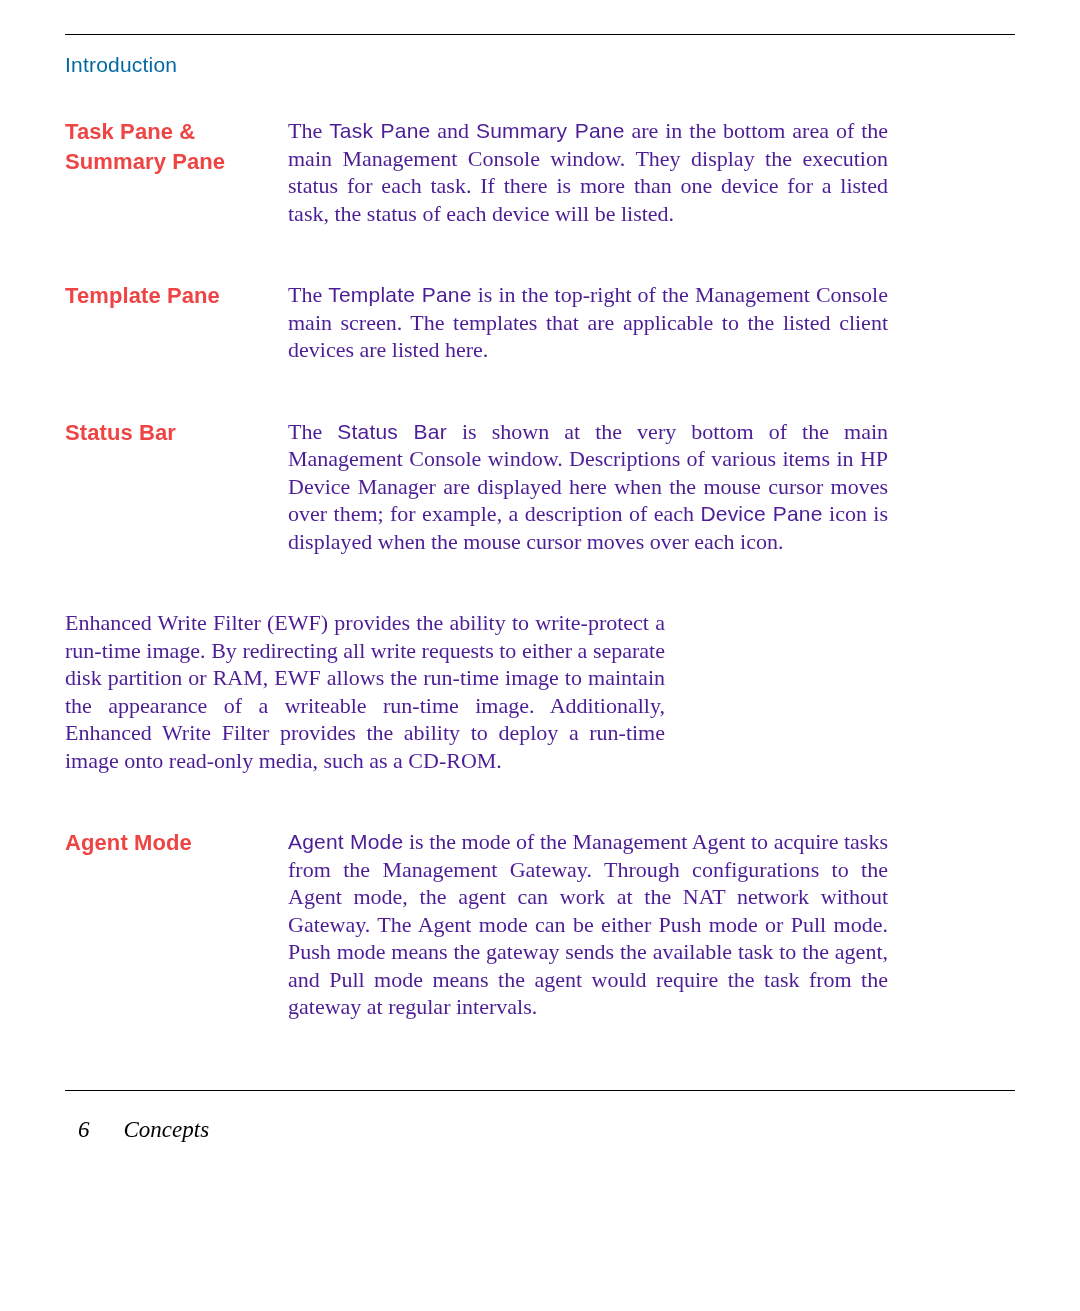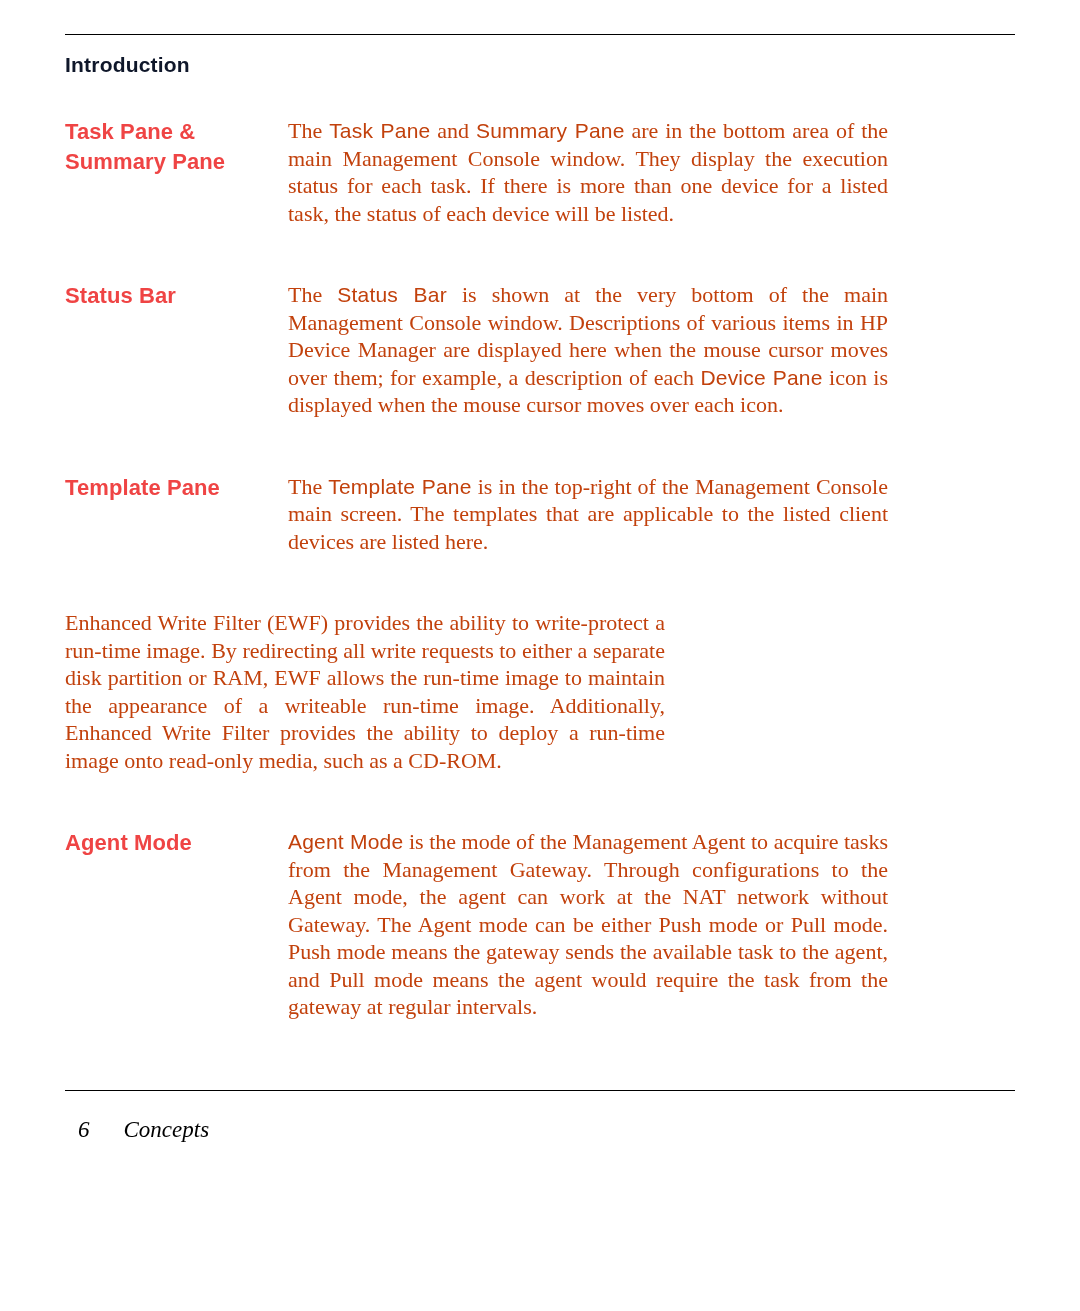--- a/index.html
+++ b/index.html
@@ -17,23 +17,23 @@
     }
     .page {
       padding: 34px 65px 0 65px;
     }
     .top-rule {
       border-top: 1px solid #000;
       margin-bottom: 18px;
     }
     .header-label {
       font-family: 'Helvetica Neue', Arial, sans-serif;
-      font-weight: 700;
+      font-weight: 400;
       font-size: 21px;
-      color: #0f172a;
+      color: #0369a1;
       margin-bottom: 40px;
       letter-spacing: 0.2px;
     }
     .definitions {
       width: 100%;
     }
     .def-row {
       display: flex;
       margin-bottom: 54px;
     }
@@ -45,21 +45,21 @@
       line-height: 1.35;
       color: #ef4444;
       padding-right: 10px;
       letter-spacing: 0.1px;
     }
     .def-body {
       flex: 1 1 auto;
       font-family: Georgia, 'Times New Roman', serif;
       font-size: 22px;
       line-height: 1.25;
-      color: #c2410c;
+      color: #4c1d95;
       text-align: justify;
       max-width: 600px;
     }
     .def-body .sf {
       font-family: 'Helvetica Neue', Arial, sans-serif;
       font-size: 21px;
       letter-spacing: 0.2px;
     }
     .bottom-rule {
       position: absolute;
@@ -94,30 +94,30 @@
   <div class="definitions">
 
     <div class="def-row">
       <div class="def-term">Task Pane &amp; Summary Pane</div>
       <div class="def-body">
         <span>The </span><span class="sf">Task Pane</span><span> and </span><span class="sf">Summary Pane</span><span> are in the bottom area of the main Management Console window. They display the execution status for each task. If there is more than one device for a listed task, the status of each device will be listed.</span>
       </div>
     </div>
 
     <div class="def-row">
-      <div class="def-term">Status Bar</div>
+      <div class="def-term">Template Pane</div>
       <div class="def-body">
-        <span>The </span><span class="sf">Status Bar</span><span> is shown at the very bottom of the main Management Console window. Descriptions of various items in HP Device Manager are displayed here when the mouse cursor moves over them; for example, a description of each </span><span class="sf">Device Pane</span><span> icon is displayed when the mouse cursor moves over each icon.</span>
+        <span>The </span><span class="sf">Template Pane</span><span> is in the top-right of the Management Console main screen. The templates that are applicable to the listed client devices are listed here.</span>
       </div>
     </div>
 
     <div class="def-row">
-      <div class="def-term">Template Pane</div>
+      <div class="def-term">Status Bar</div>
       <div class="def-body">
-        <span>The </span><span class="sf">Template Pane</span><span> is in the top-right of the Management Console main screen. The templates that are applicable to the listed client devices are listed here.</span>
+        <span>The </span><span class="sf">Status Bar</span><span> is shown at the very bottom of the main Management Console window. Descriptions of various items in HP Device Manager are displayed here when the mouse cursor moves over them; for example, a description of each </span><span class="sf">Device Pane</span><span> icon is displayed when the mouse cursor moves over each icon.</span>
       </div>
     </div>
 
     <div class="def-row">
       <div class="def-body">
         <span>Enhanced Write Filter (EWF) provides the ability to write-protect a run-time image. By redirecting all write requests to either a separate disk partition or RAM, EWF allows the run-time image to maintain the appearance of a writeable run-time image. Additionally, Enhanced Write Filter provides the ability to deploy a run-time image onto read-only media, such as a CD-ROM.</span>
       </div>
     </div>
 
     <div class="def-row">

